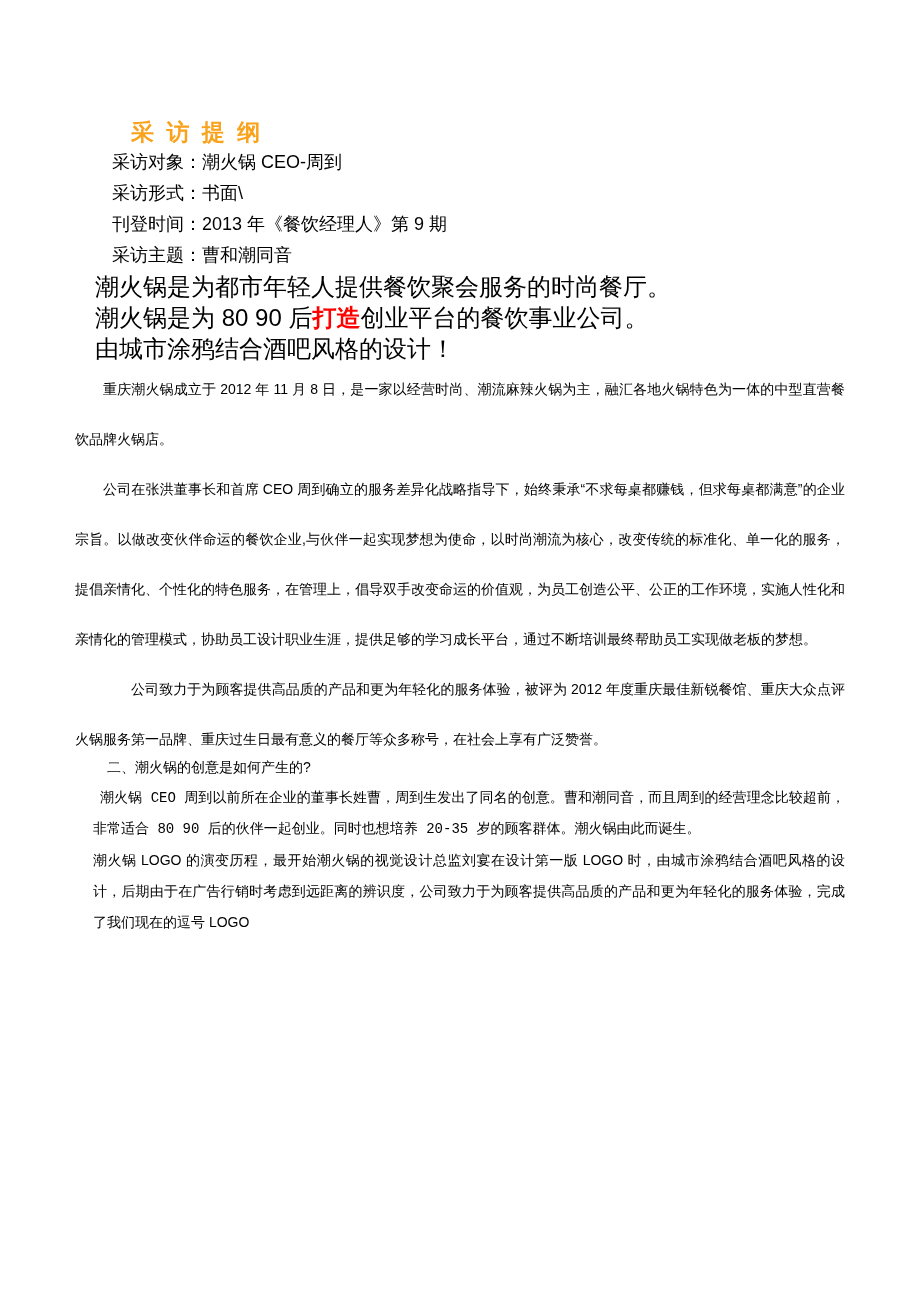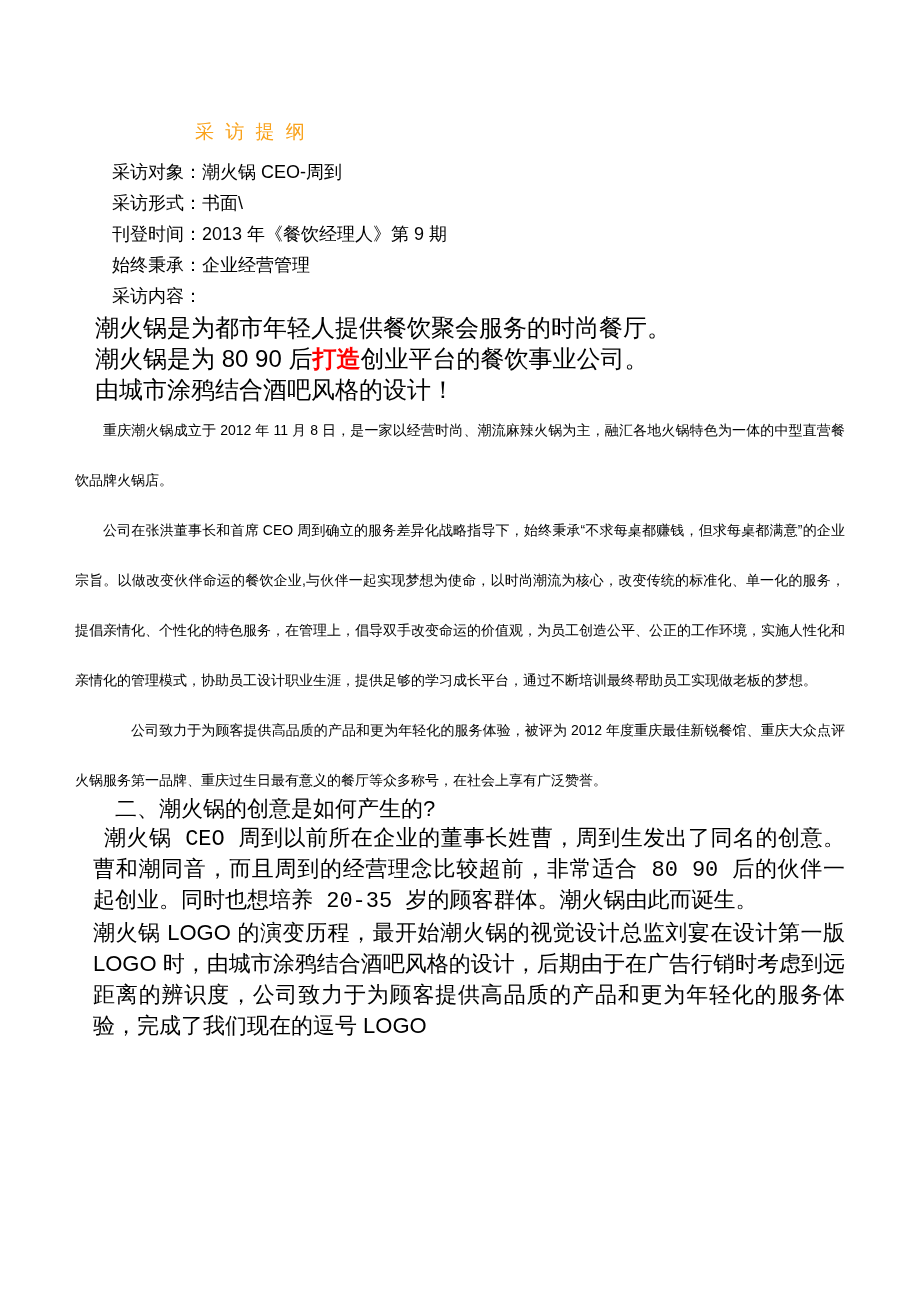--- a/index.html
+++ b/index.html
@@ -12,27 +12,27 @@
     min-height: 1302px;
     box-sizing: border-box;
     background: #ffffff;
     padding: 118px 75px 40px 75px;
     font-family: "Liberation Sans", "DejaVu Sans", sans-serif;
     color: #000000;
     overflow: hidden;
   }
   .doc-title {
     color: var(--title-orange, #F9A21B);
-    font-weight: normal;
-    font-size: 19px;
+    font-weight: bold;
+    font-size: 23px;
     line-height: 28px;
     letter-spacing: 3px;
-    margin-left: 120px;
+    margin-left: 56px;
   }
-  .meta-block { margin-top: 11px; }
+  .meta-block { margin-top: 1px; }
   .meta-line {
     margin: 0;
     font-size: 18px;
     line-height: 31px;
     text-indent: 37px;
     white-space: pre;
   }
   .section-heading-blue {
     color: var(--heading-blue, #0000FF);
     font-size: 29px;
@@ -55,40 +55,39 @@
     margin: 0;
     font-size: 14px;
     line-height: 50px;
     text-align: justify;
   }
   .indent2 { text-indent: 2em; }
   .indent4 { text-indent: 4em; }
   .qa-section { margin: -12px 0 0 18px; }
   .qa-section p {
     margin: 0;
-    font-size: 22px;
+    font-size: 14px;
     line-height: 31px;
   }
   .qa-question { text-indent: 1em; }
   .qa-answer { text-align: justify; }
   .ind-half { text-indent: 0.5em; font-family: Liberation Mono, monospace; }
 </style>
 </head>
 <body>
 
 <div class="page">
 
   <div class="doc-title">采 访 提 纲</div>
 
   <div class="meta-block">
     <p class="meta-line">采访对象：潮火锅 CEO-周到</p>
     <p class="meta-line">采访形式：书面\</p>
     <p class="meta-line">刊登时间：2013 年《餐饮经理人》第 9 期</p>
-    <p class="meta-line">始终秉承：企业经营管理</p>
-    <p class="meta-line">采访内容：</p>
+    <p class="meta-line">采访主题：曹和潮同音</p>
   </div>
 
 
   <div class="statements">
     <p>潮火锅是为都市年轻人提供餐饮聚会服务的时尚餐厅。</p>
     <p><span>潮火锅是为 80 90  后</span><span class="red-highlight">打造</span><span>创业平台的餐饮事业公司。</span></p>
     <p>由城市涂鸦结合酒吧风格的设计！</p>
   </div>
 
   <div class="body-paras">

